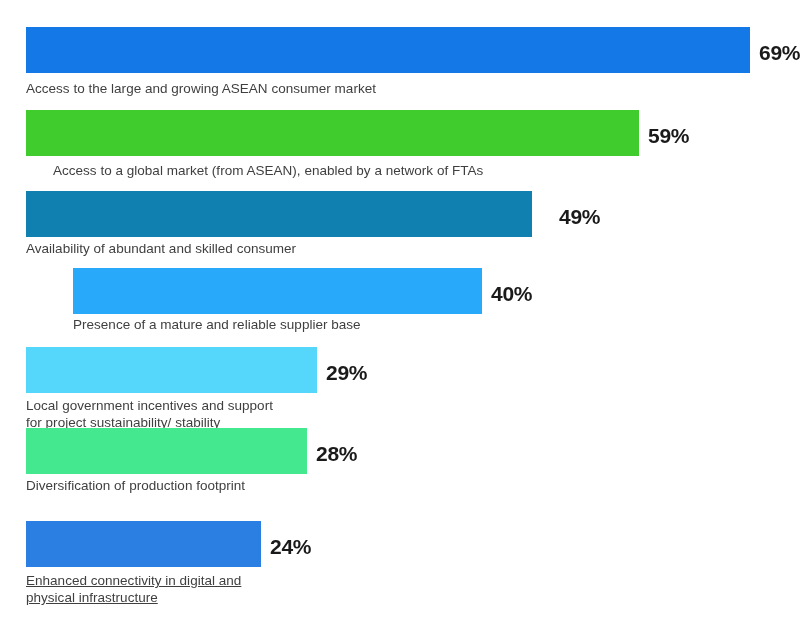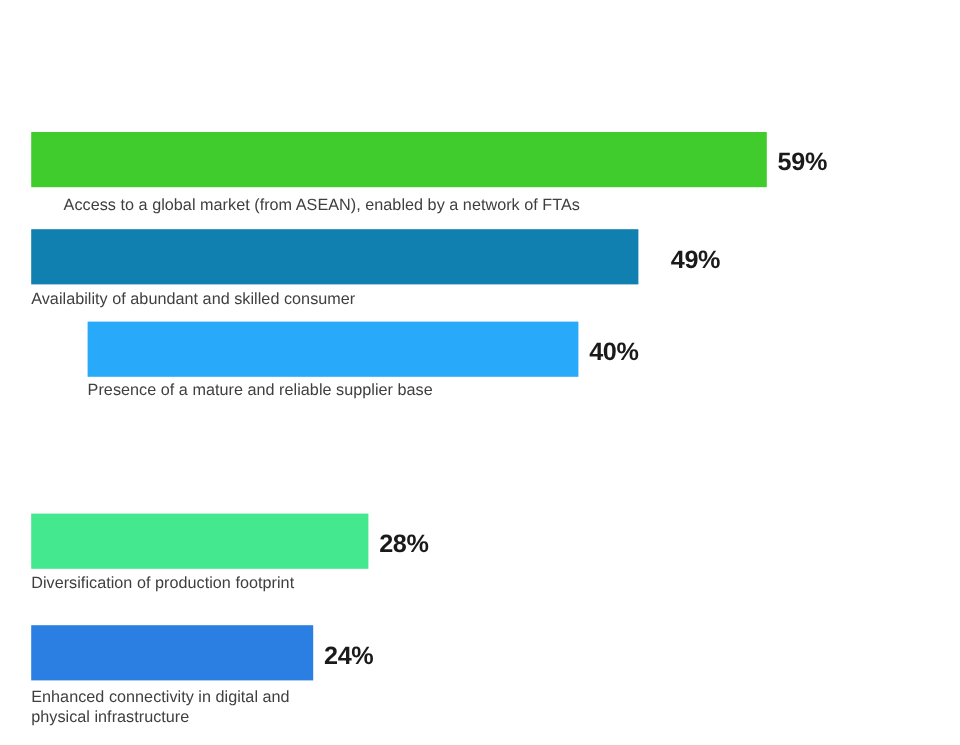--- a/index.html
+++ b/index.html
@@ -57,20 +57,27 @@
     line-height: 17px;
     white-space: pre-line;
     letter-spacing: 0.02px;
   }
 </style>
 </head>
 <body>
 
 <div id="chart-root">
 
+  <div class="bar-row" style="top:27px;">
+    <div class="bar-track">
+      <div class="bar-fill" style="width:724px;background:#1478e6;"></div>
+      <div class="bar-value" style="left:759px;">69%</div>
+    </div>
+    <div class="bar-label" style="top:53px;">Access to the large and growing ASEAN consumer market</div>
+  </div>
 
   <div class="bar-row" style="top:110px;">
     <div class="bar-track">
       <div class="bar-fill" style="width:613px;background:#40cc2d;"></div>
       <div class="bar-value" style="left:648px;">59%</div>
     </div>
     <div class="bar-label" style="top:52px;margin-left:27px;">Access to a global market (from ASEAN), enabled by a network of FTAs</div>
   </div>
 
   <div class="bar-row" style="top:191px;">
@@ -82,31 +89,39 @@
   </div>
 
   <div class="bar-row" style="top:268px;margin-left:47px;">
     <div class="bar-track">
       <div class="bar-fill" style="width:409px;background:#29a9fa;"></div>
       <div class="bar-value" style="left:444px;">40%</div>
     </div>
     <div class="bar-label" style="top:48px;">Presence of a mature and reliable supplier base</div>
   </div>
 
+  <div class="bar-row" style="top:347px;">
+    <div class="bar-track">
+      <div class="bar-fill" style="width:291px;background:#55d6fb;"></div>
+      <div class="bar-value" style="left:326px;">29%</div>
+    </div>
+    <div class="bar-label" style="top:50px;">Local government incentives and support
+for project sustainability/ stability</div>
+  </div>
 
   <div class="bar-row" style="top:428px;">
     <div class="bar-track">
       <div class="bar-fill" style="width:281px;background:#44e88f;"></div>
       <div class="bar-value" style="left:316px;">28%</div>
     </div>
     <div class="bar-label" style="top:49px;">Diversification of production footprint</div>
   </div>
 
   <div class="bar-row" style="top:521px;">
     <div class="bar-track">
       <div class="bar-fill" style="width:235px;background:#2b7fe3;"></div>
       <div class="bar-value" style="left:270px;">24%</div>
     </div>
-    <div class="bar-label" style="top:51px;">Enhanced connectivity in digital and
+    <div class="bar-label" style="top:51px;text-decoration:underline;">Enhanced connectivity in digital and
 physical infrastructure</div>
   </div>
 
 </div>
 
 </body></html>

